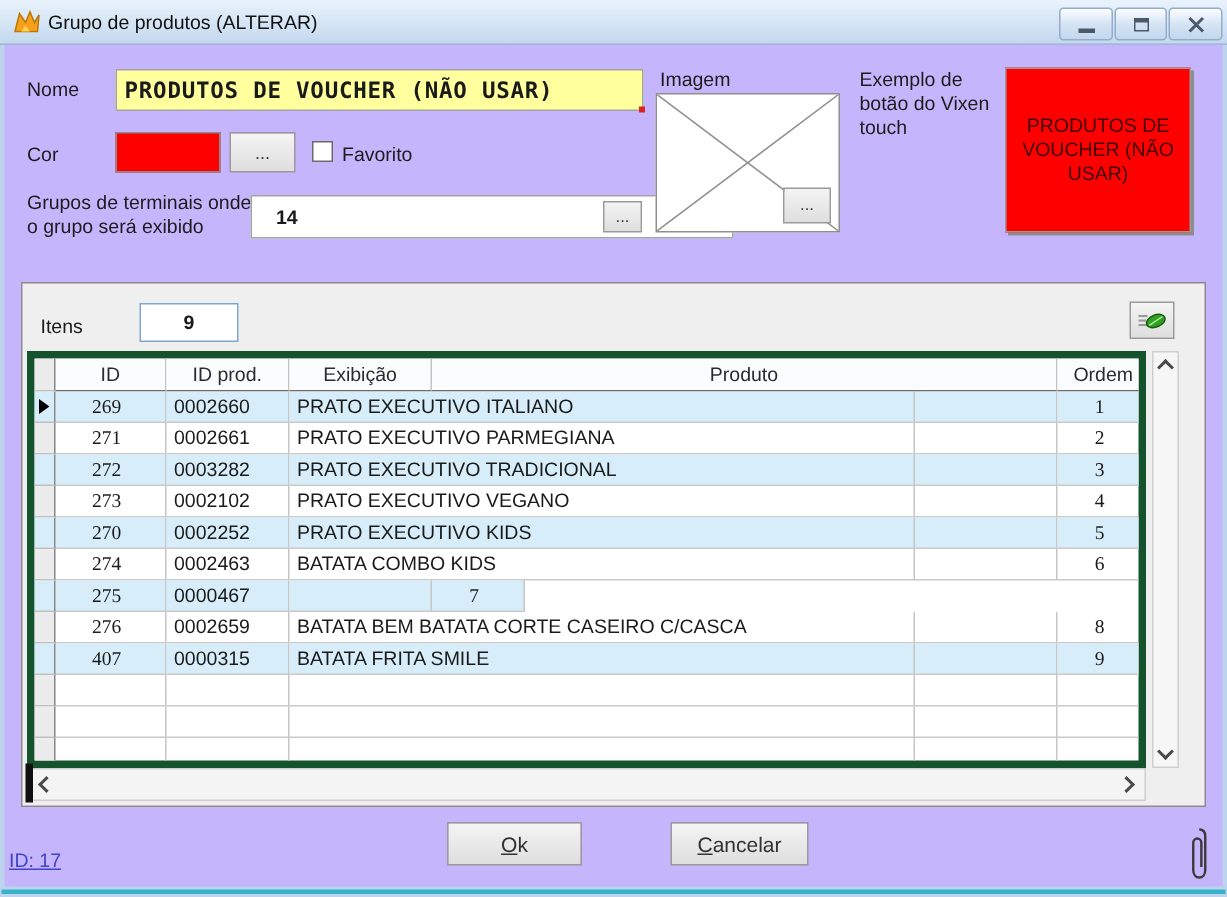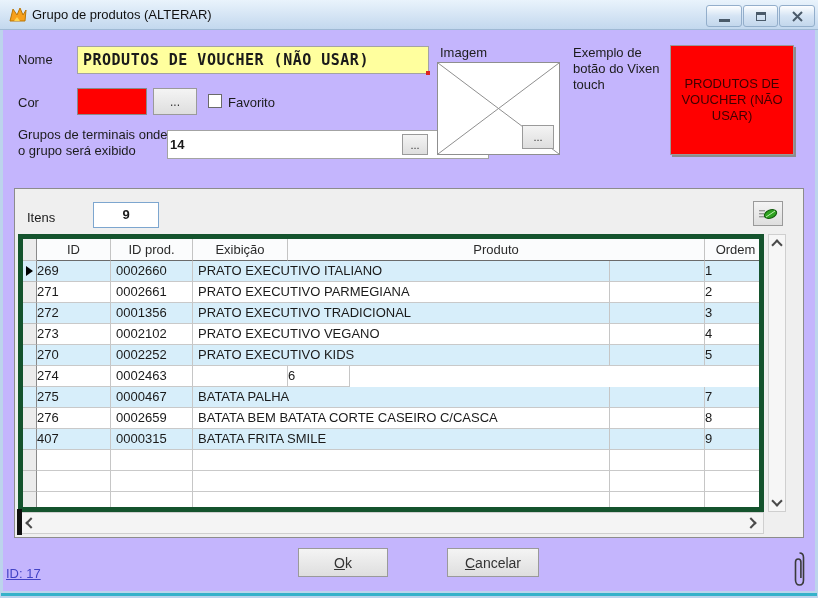--- a/index.html
+++ b/index.html
@@ -32,21 +32,21 @@
 
   .nome-input { left:77px; top:46px; width:352px; height:28px; background:#ffff9e;
     font-family:"DejaVu Sans Mono", monospace; font-weight:bold; font-size:15px; letter-spacing:.5px;
     line-height:26px; padding-left:5px; overflow:hidden; white-space:nowrap; }
   .req-dot { position:absolute; left:426px; top:71px; width:4px; height:4px; background:#d22; }
 
   .cor-swatch { position:absolute; left:77px; top:88px; width:70px; height:27px; border:1px solid #8a8a8a; }
   .cor-browse { position:absolute; left:153px; top:88px; width:44px; height:27px; font-size:12px; }
   .checkbox { position:absolute; left:208px; top:94px; width:14px; height:14px; background:#fff; border:1px solid #6a6a6a; }
 
-  .term-input { left:167px; top:130px; width:322px; height:29px; font-weight:bold; line-height:27px; padding-left:2px; }
+  .term-input { left:167px; top:130px; width:322px; height:29px; font-weight:bold; line-height:27px; padding-left:16px; }
   .term-browse { position:absolute; left:402px; top:134px; width:26px; height:21px; font-size:11px; }
 
   .img-box { position:absolute; left:437px; top:62px; width:123px; height:93px; background:#fff; border:1px solid #8f8f8f; }
   .img-box svg { position:absolute; left:0; top:0; }
   .img-browse { position:absolute; left:84px; top:62px; width:32px; height:24px; font-size:11px; }
 
   .preview-btn { position:absolute; left:670px; top:45px; width:124px; height:110px;
     border:1px solid #9a9a9a; box-shadow:2px 2px 0 #8d8d8d; color:#400000;
     display:flex; align-items:center; justify-content:center; text-align:center; padding:4px; line-height:16px; }
 
@@ -65,21 +65,21 @@
   .grow { height:21px; }
   .hcell { background:#fbfcfd; border-right:1px solid #c4c4c4; border-bottom:1px solid #6b6b6b;
     text-align:center; line-height:21px; color:#2b2b2b; overflow:hidden; white-space:nowrap; }
   .cell { border-right:1px solid #c6c6c6; border-bottom:1px solid #c9c9c9; line-height:20px;
     overflow:hidden; white-space:nowrap; }
   .ind { background:#ececec; border-right:1px solid #8a8a8a; border-bottom:1px solid #c0c0c0; position:relative; }
   .tri { position:absolute; left:3px; top:5px; width:0; height:0;
     border-left:7px solid #000; border-top:5px solid transparent; border-bottom:5px solid transparent; }
   .alt .cell { background:#d7eefa; }
   .w-ind{width:14px;} .w-id{width:74px;} .w-idprod{width:82px;} .w-prod{width:417px;} .w-exib{width:95px;} .w-ordem{width:62px;}
-  .a-r{text-align:left; padding-right:5px;} .a-l{text-align:left; padding-left:5px;} .a-c{text-align:center;}
+  .a-r{text-align:center; padding-right:5px;font-family:Liberation Serif, serif;} .a-l{text-align:left; padding-left:5px;} .a-c{text-align:center;}
 
   
   .vscroll { position:absolute; left:753px; top:45px; width:18px; height:278px; background:#f6f6f6; border:1px solid #cfcfcf; }
   .hscroll { position:absolute; left:3px; top:323px; width:746px; height:22px; background:#f4f4f4; border:1px solid #cfcfcf; }
   .chev { width:8px; height:8px; border-left:2px solid #4a4a4a; border-top:2px solid #4a4a4a; position:absolute; }
   .chev-up   { left:4px; top:6px;  transform:rotate(45deg); }
   .chev-down { left:4px; bottom:6px; transform:rotate(225deg); }
   .chev-left { left:8px; top:6px;  transform:rotate(-45deg); }
   .chev-right{ right:8px; top:6px; transform:rotate(135deg); }
   .black-block { position:absolute; left:2px; top:320px; width:5px; height:26px; background:#101010; }
@@ -179,21 +179,21 @@
             <div class="cell ind w-ind"></div>
             <div class="cell w-id a-r">271</div>
             <div class="cell w-idprod a-l">0002661</div>
             <div class="cell w-prod a-l">PRATO EXECUTIVO PARMEGIANA</div>
             <div class="cell w-exib a-c"></div>
             <div class="cell w-ordem a-r">2</div>
           </div>
           <div class="grow alt">
             <div class="cell ind w-ind"></div>
             <div class="cell w-id a-r">272</div>
-            <div class="cell w-idprod a-l">0001356</div>
+            <div class="cell w-idprod a-l">0003282</div>
             <div class="cell w-prod a-l">PRATO EXECUTIVO TRADICIONAL</div>
             <div class="cell w-exib a-c"></div>
             <div class="cell w-ordem a-r">3</div>
           </div>
           <div class="grow">
             <div class="cell ind w-ind"></div>
             <div class="cell w-id a-r">273</div>
             <div class="cell w-idprod a-l">0002102</div>
             <div class="cell w-prod a-l">PRATO EXECUTIVO VEGANO</div>
             <div class="cell w-exib a-c"></div>
@@ -204,28 +204,28 @@
             <div class="cell w-id a-r">270</div>
             <div class="cell w-idprod a-l">0002252</div>
             <div class="cell w-prod a-l">PRATO EXECUTIVO KIDS</div>
             <div class="cell w-exib a-c"></div>
             <div class="cell w-ordem a-r">5</div>
           </div>
           <div class="grow">
             <div class="cell ind w-ind"></div>
             <div class="cell w-id a-r">274</div>
             <div class="cell w-idprod a-l">0002463</div>
+            <div class="cell w-prod a-l">BATATA COMBO KIDS</div>
             <div class="cell w-exib a-c"></div>
             <div class="cell w-ordem a-r">6</div>
           </div>
           <div class="grow alt">
             <div class="cell ind w-ind"></div>
             <div class="cell w-id a-r">275</div>
             <div class="cell w-idprod a-l">0000467</div>
-            <div class="cell w-prod a-l">BATATA PALHA</div>
             <div class="cell w-exib a-c"></div>
             <div class="cell w-ordem a-r">7</div>
           </div>
           <div class="grow">
             <div class="cell ind w-ind"></div>
             <div class="cell w-id a-r">276</div>
             <div class="cell w-idprod a-l">0002659</div>
             <div class="cell w-prod a-l">BATATA BEM BATATA CORTE CASEIRO C/CASCA</div>
             <div class="cell w-exib a-c"></div>
             <div class="cell w-ordem a-r">8</div>

